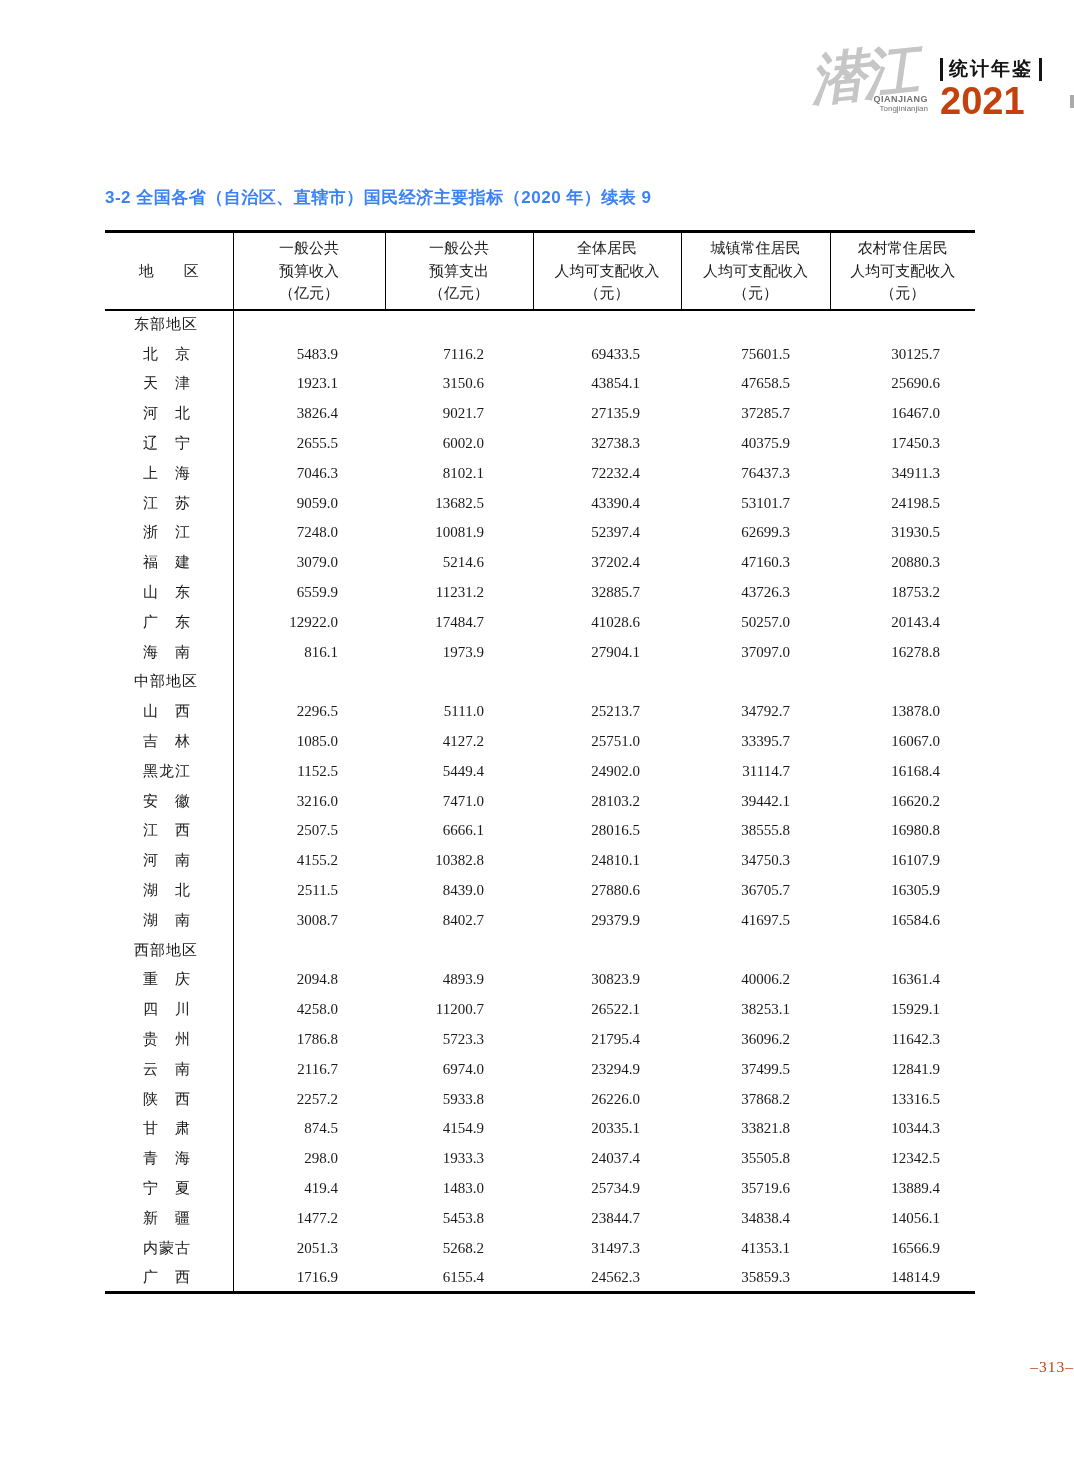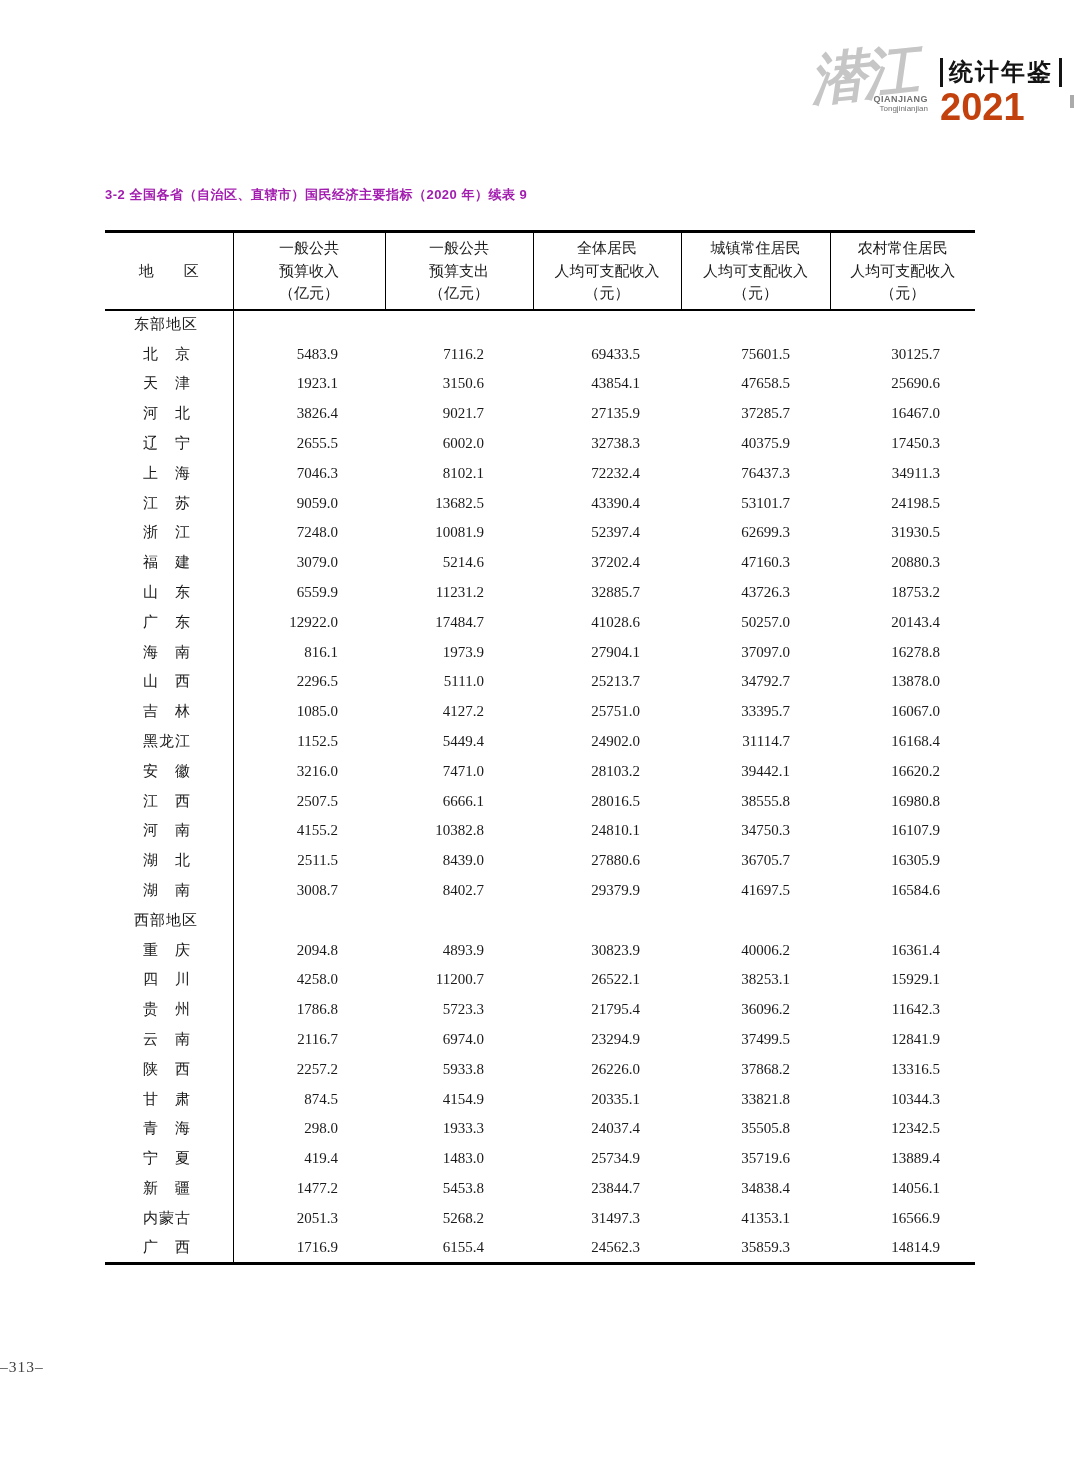--- a/index.html
+++ b/index.html
@@ -37,38 +37,38 @@
   .logo-sub .l2 { font-size: 8px; }
   .logo-text {
     position: absolute; left: 130px; top: 10px;
     font-family: "Liberation Sans", "DejaVu Sans", sans-serif;
   }
   .logo-yearbook {
     display: inline-block;
     border-left: 3px solid #141414;
     border-right: 3px solid #141414;
     padding: 0 6px;
-    font-size: 24px; font-weight: 800; letter-spacing: 2px;
+    font-size: 19px; font-weight: 800; letter-spacing: 2px;
     color: #141414; line-height: 1.2;
   }
   .logo-year {
     font-size: 38px; font-weight: 900; letter-spacing: 0px;
     color: #c2410c; line-height: 0.95; margin-top: 2px;
     font-stretch: condensed;
   }
   .logo-bar {
     position: absolute; top: 47px; right: -88px;
     width: 92px; height: 13px; background: #ababab;
   }
 
   
   .page-title {
     position: absolute; left: 105px; top: 186px;
     font-family: "Liberation Sans", "DejaVu Sans", sans-serif;
-    font-weight: 700; font-size: 13px; color: #a21caf;
+    font-weight: 700; font-size: 17px; color: #3b82f6;
     letter-spacing: 0.5px;
     white-space: nowrap;
   }
 
   
   .tbl-wrap { position: absolute; left: 105px; top: 230px; width: 870px; }
   table.stats {
     width: 870px;
     border-collapse: collapse;
     table-layout: fixed;
@@ -108,21 +108,21 @@
   }
   table.stats tbody td.num.c2 { padding-right: 47px; }
   table.stats tbody td.num.c3 { padding-right: 49px; }
   table.stats tbody td.num.c4 { padding-right: 41px; }
   table.stats tbody td.num.c5 { padding-right: 40px; }
   table.stats tbody td.num.c6 { padding-right: 35px; }
 
   
   .page-footer {
     position: absolute; left: 0; top: 1358px; width: 1074px;
-    text-align: left; font-size: 15.5px; color: #404040;
+    text-align: right; font-size: 15.5px; color: #c2410c;
     letter-spacing: 1px;
   }
 </style>
 </head>
 <body>
 
 <div class="page">
 
   <div class="logo">
     <div class="logo-script">潜江</div>
@@ -271,20 +271,28 @@
 
     <tr class="data-row">
       <td class="region-cell">海　南</td>
       <td class="num c2">816.1</td>
       <td class="num c3">1973.9</td>
       <td class="num c4">27904.1</td>
       <td class="num c5">37097.0</td>
       <td class="num c6">16278.8</td>
     </tr>
 
+    <tr class="section-row">
+      <td class="region-cell">中部地区</td>
+      <td class="num c2"></td>
+      <td class="num c3"></td>
+      <td class="num c4"></td>
+      <td class="num c5"></td>
+      <td class="num c6"></td>
+    </tr>
 
     <tr class="data-row">
       <td class="region-cell">山　西</td>
       <td class="num c2">2296.5</td>
       <td class="num c3">5111.0</td>
       <td class="num c4">25213.7</td>
       <td class="num c5">34792.7</td>
       <td class="num c6">13878.0</td>
     </tr>
 

